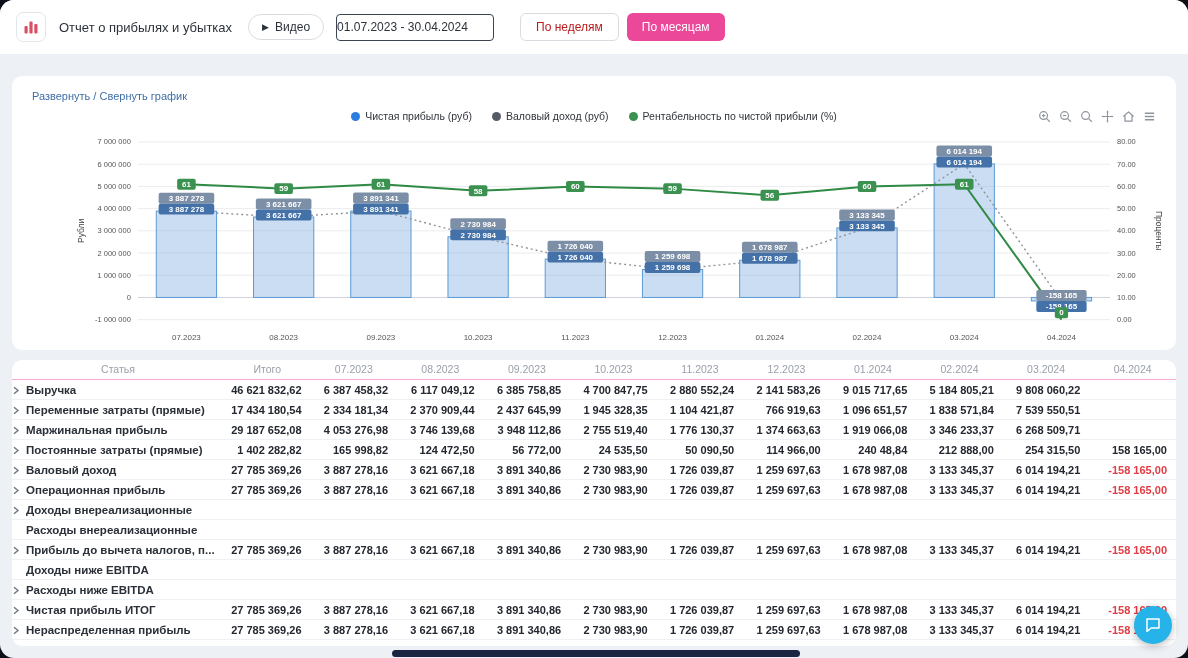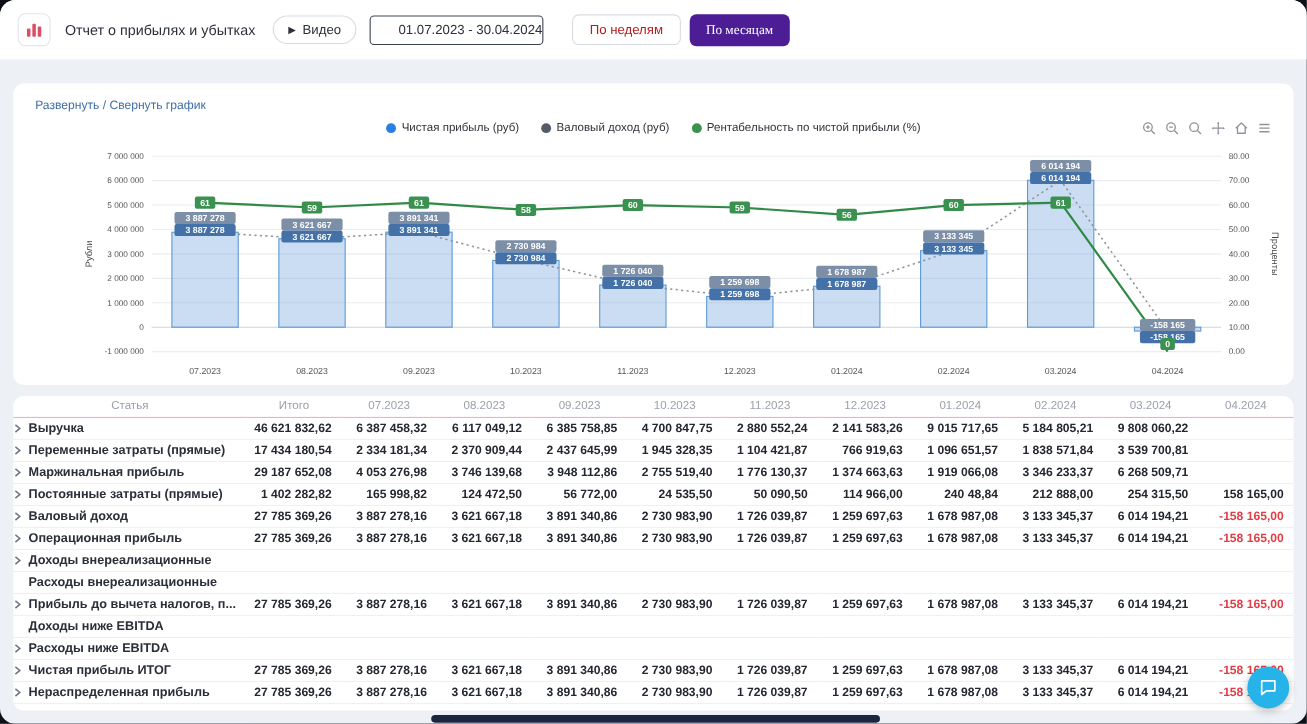--- a/index.html
+++ b/index.html
@@ -10,23 +10,23 @@
     position:relative; overflow:hidden;
   }
   .app { position:absolute; inset:0; border-radius:14px; overflow:hidden; background:#edf0f5; }
 
   
   .topbar { height:54px; background:#fff; display:flex; align-items:center; padding:0 16px; }
   .logo { width:30px; height:30px; border:1px solid #e2e5ea; border-radius:7px; display:flex; align-items:center; justify-content:center; background:#fff; flex:0 0 auto; }
   .title { font-size:13px; font-weight:500; color:#2c313a; margin-left:13px; white-space:nowrap; }
   .pill { display:inline-flex; align-items:center; gap:6px; border:1px solid #d8dce1; border-radius:16px; background:#fff; padding:5px 13px; font-size:12px; color:#2c313a; margin-left:16px; cursor:pointer; font-family:inherit; }
   .play { font-size:9px; color:#2c313a; }
-  .date-input { width:158px; height:27px; margin-left:12px; border:1.5px solid #3c4454; border-radius:4px; text-align:right; font-size:12px; color:#2c313a; background:#fff; font-family:inherit; }
+  .date-input { width:158px; height:27px; margin-left:12px; border:1.5px solid #3c4454; border-radius:4px; text-align:left; font-size:12px; color:#2c313a; background:#fff; font-family:inherit; }
   .btn-outline { margin-left:26px; border:1px solid #d8dce1; border-radius:6px; background:#fff; padding:6px 15px; font-size:12px; color:#b91c1c; cursor:pointer; font-family:inherit; }
-  .btn-primary { margin-left:8px; border:none; border-radius:6px; background:#4c1d95; padding:7px 15px; font-size:12px; color:#fff; cursor:pointer; font-family:Liberation Serif, serif; }
+  .btn-primary { margin-left:8px; border:none; border-radius:6px; background:#ec4899; padding:7px 15px; font-size:12px; color:#fff; cursor:pointer; font-family:Liberation Sans, sans-serif; }
 
   
   .card { background:#fff; border-radius:10px; margin:0 12px; }
   .chart-card { margin-top:22px; padding:10px 8px 4px; position:relative; }
   .toggle-link { margin-left:12px; font-size:11px; color:#3f6ea6; cursor:pointer; display:inline-block; text-decoration:none; }
   .legend-row { position:relative; height:20px; margin-top:6px; }
   .legend { position:absolute; left:0; right:0; display:flex; justify-content:center; gap:20px; font-size:10.5px; color:#31353c; align-items:center; }
   .legend-item { display:inline-flex; align-items:center; gap:5px; cursor:pointer; }
   .dot { width:9px; height:9px; border-radius:50%; display:inline-block; }
   .modebar { position:absolute; right:12px; top:0; display:flex; gap:8px; align-items:center; }
@@ -301,21 +301,21 @@
                 </svg></span><span>Переменные затраты (прямые)</span></td>
             <td class="cell-num">17 434 180,54</td>
             <td class="cell-num">2 334 181,34</td>
             <td class="cell-num">2 370 909,44</td>
             <td class="cell-num">2 437 645,99</td>
             <td class="cell-num">1 945 328,35</td>
             <td class="cell-num">1 104 421,87</td>
             <td class="cell-num">766 919,63</td>
             <td class="cell-num">1 096 651,57</td>
             <td class="cell-num">1 838 571,84</td>
-            <td class="cell-num">3 539 700,81</td>
+            <td class="cell-num">7 539 550,51</td>
             <td class="cell-num"></td>
           </tr>
           <tr>
             <td class="cell-label"><span class="chev"><svg width="8" height="9" viewBox="0 0 8 9">
                   <path d="M2 1.2 L6 4.5 L2 7.8" fill="none" stroke="#6e7680" stroke-width="1.4"></path>
                 </svg></span><span>Маржинальная прибыль</span></td>
             <td class="cell-num">29 187 652,08</td>
             <td class="cell-num">4 053 276,98</td>
             <td class="cell-num">3 746 139,68</td>
             <td class="cell-num">3 948 112,86</td>

